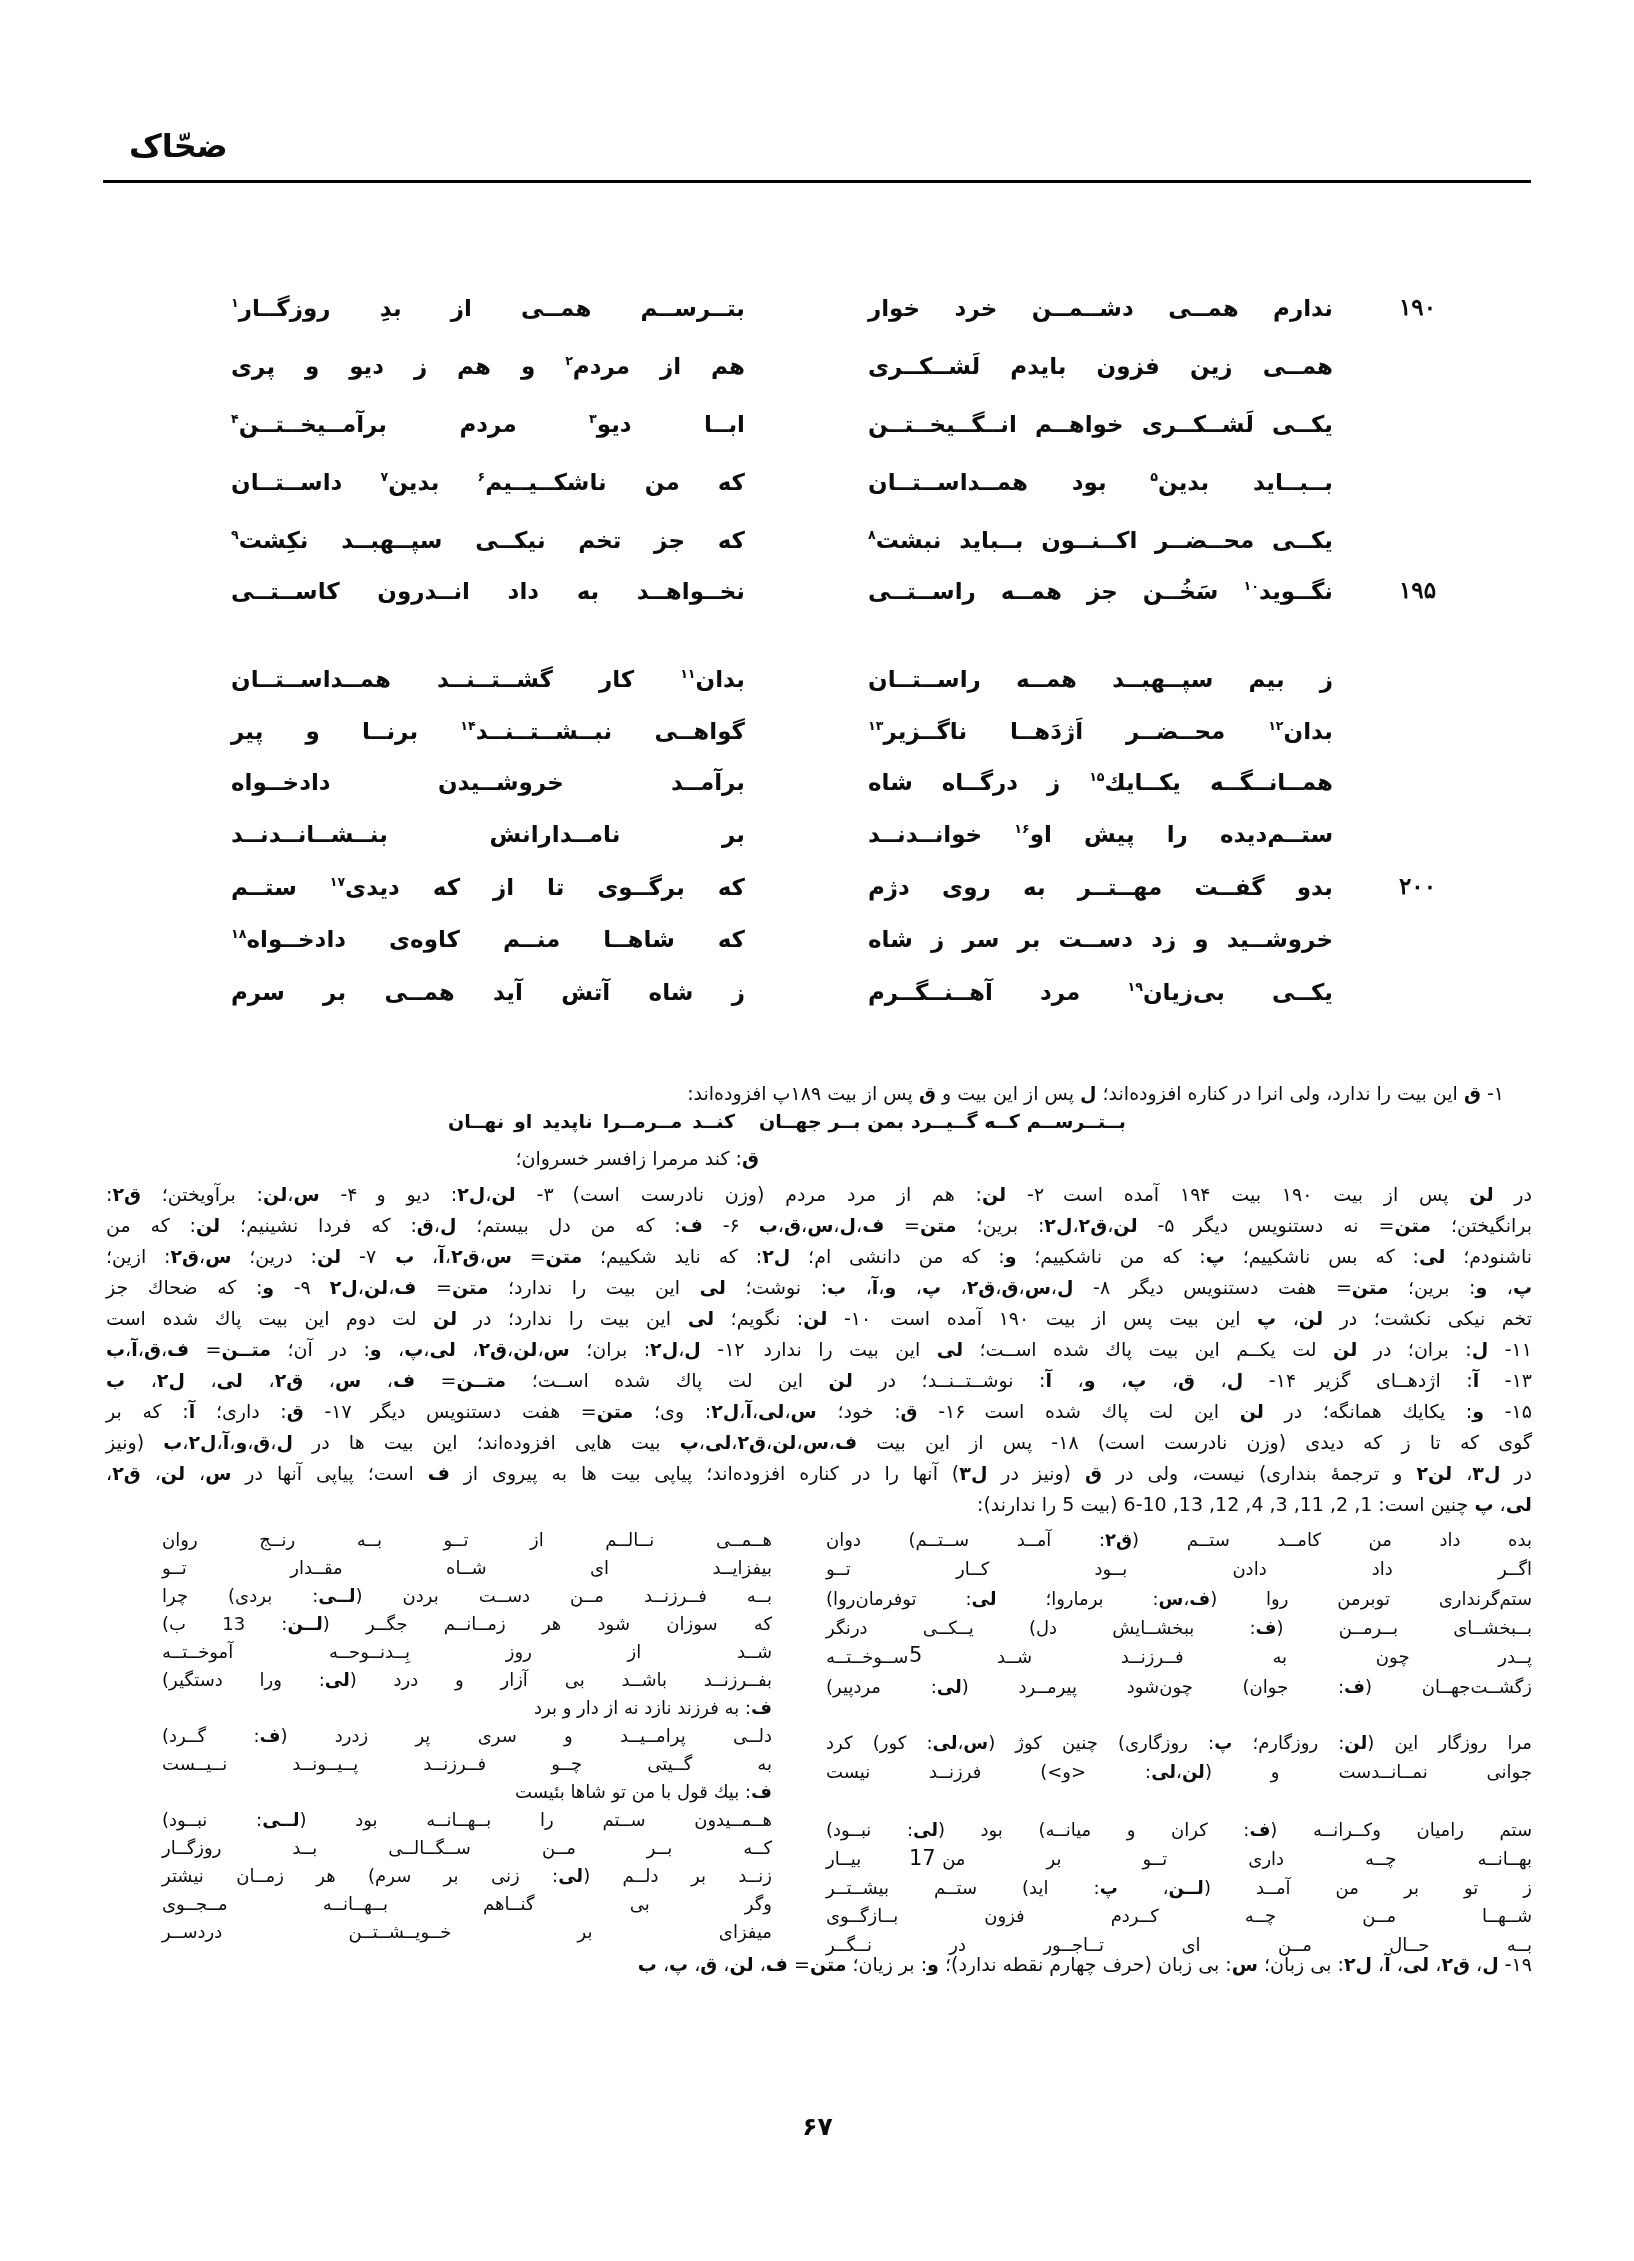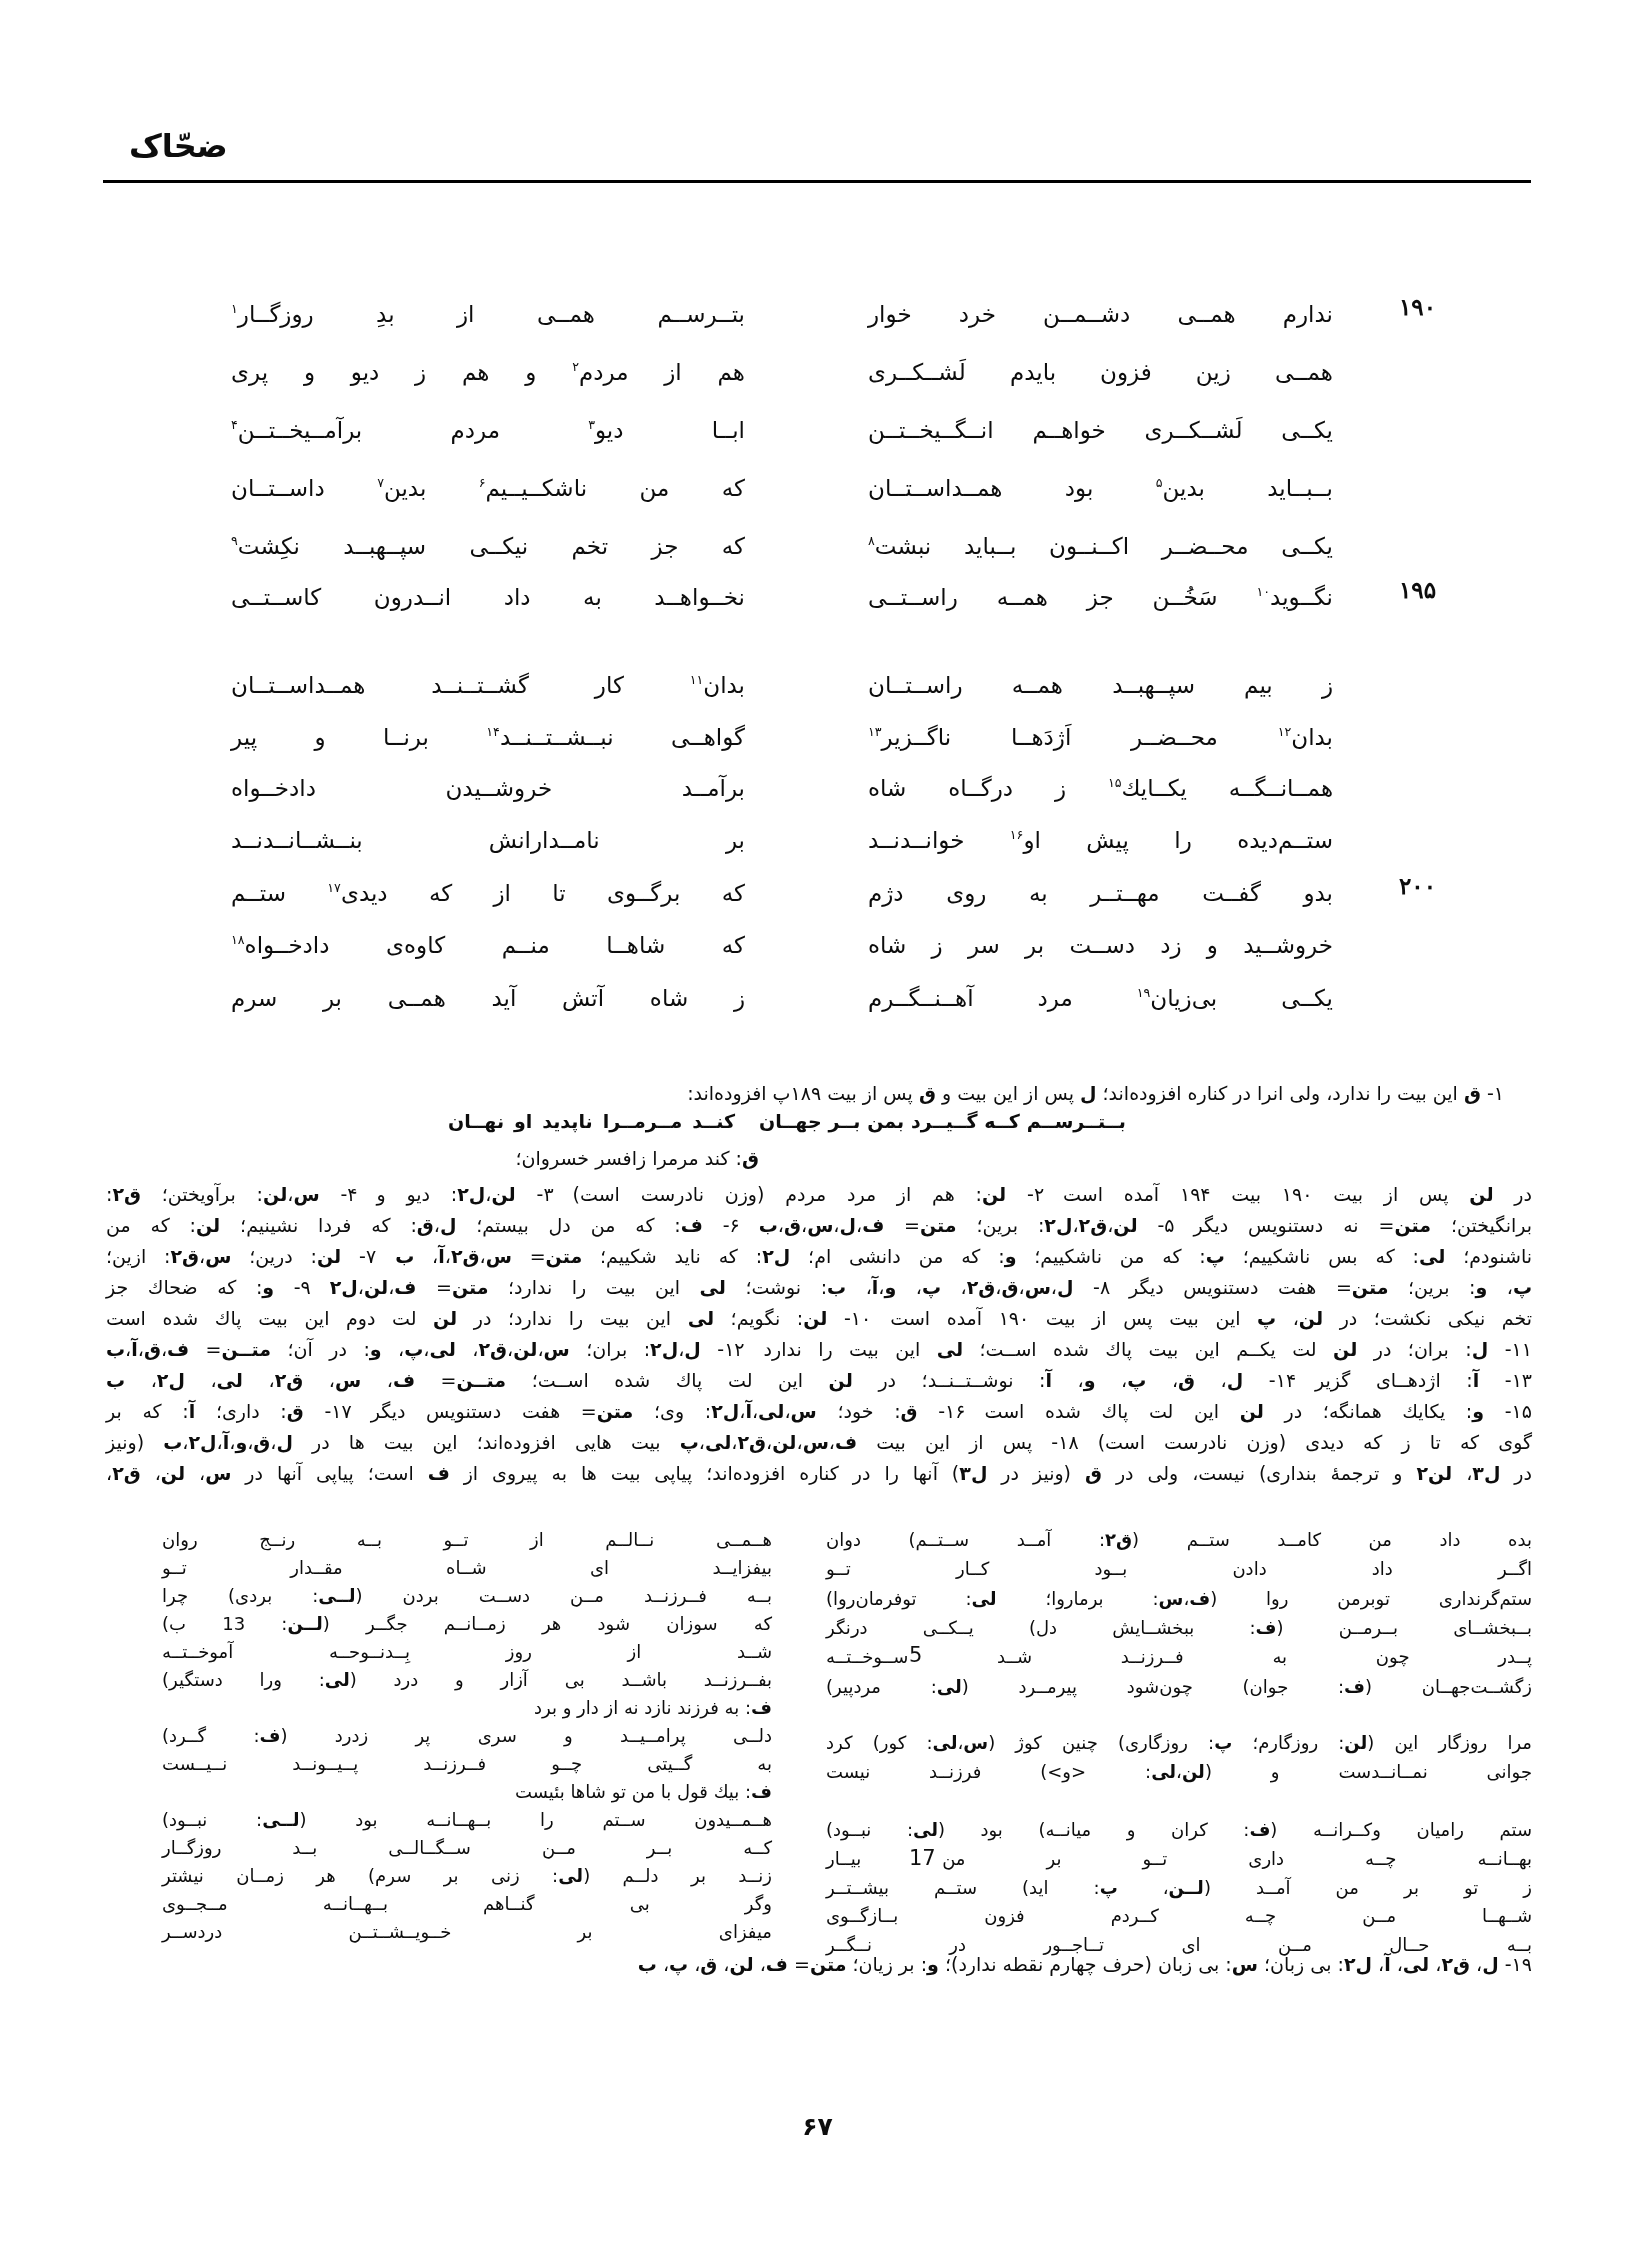--- a/index.html
+++ b/index.html
@@ -14,22 +14,22 @@
   }
   b{font-weight:bold;}
   sup{font-size:0.55em;line-height:0;vertical-align:super;}
 
   
   .title{position:absolute;top:127px;left:129px;font-size:32px;font-weight:bold;direction:rtl;}
   .rule{position:absolute;top:180px;left:103px;width:1428px;height:2.8px;background:#000;}
 
   
   .poem{position:absolute;top:294px;right:103px;width:1426px;height:783px;}
-  .hemi{position:absolute;font-size:23px;font-weight:normal;line-height:1.25;
-        text-align:justify;text-align-last:justify;margin-top:6px;}
+  .hemi{position:absolute;font-size:23px;font-weight:bold;line-height:1.25;
+        text-align:justify;text-align-last:justify;}
   .hemi.right{right:199px;width:465px;}
   .hemi.left{right:787px;width:514px;}
   .vnum{position:absolute;right:96px;width:70px;font-size:23px;font-weight:bold;
         text-align:right;font-family:Liberation Serif, serif;}
 
   
   .fn1{position:absolute;top:1074px;right:103px;width:1426px;height:105px;font-size:19px;}
   .fn1-intro{position:absolute;top:0;right:28px;width:1398px;text-align:right;margin-top:8px;}
   .fn1-verse-r{position:absolute;top:36px;right:406px;width:367px;font-weight:bold;
                text-align:justify;text-align-last:justify;font-size:19px;}
@@ -112,20 +112,21 @@
       <div class="app-line">در <b>لن</b> پس از بیت ۱۹۰ بیت ۱۹۴ آمده است  ۲- <b>لن</b>: هم از مرد مردم (وزن نادرست است)  ۳- <b>لن</b>،<b>ل۲</b>: دیو و  ۴- <b>س</b>،<b>لن</b>: برآویختن؛ <b>ق۲</b>:</div>
       <div class="app-line">برانگیختن؛ <b>متن</b>= نه دستنویس دیگر  ۵- <b>لن</b>،<b>ق۲</b>،<b>ل۲</b>: برین؛ <b>متن</b>= <b>ف</b>،<b>ل</b>،<b>س</b>،<b>ق</b>،<b>ب</b>  ۶- <b>ف</b>: که من دل بیستم؛ <b>ل</b>،<b>ق</b>: که فردا نشینیم؛ <b>لن</b>: که من</div>
       <div class="app-line">ناشنودم؛ <b>لی</b>: که بس ناشکییم؛ <b>پ</b>: که من ناشکییم؛ <b>و</b>: که من دانشی ام؛ <b>ل۲</b>: که ناید شکییم؛ <b>متن</b>= <b>س</b>،<b>ق۲</b>،<b>آ</b>، <b>ب</b>  ۷- <b>لن</b>: درین؛ <b>س</b>،<b>ق۲</b>: ازین؛</div>
       <div class="app-line"><b>پ</b>، <b>و</b>: برین؛ <b>متن</b>= هفت دستنویس دیگر  ۸- <b>ل</b>،<b>س</b>،<b>ق</b>،<b>ق۲</b>، <b>پ</b>، <b>و</b>،<b>آ</b>، <b>ب</b>: نوشت؛ <b>لی</b> این بیت را ندارد؛ <b>متن</b>= <b>ف</b>،<b>لن</b>،<b>ل۲</b>  ۹- <b>و</b>: که ضحاك جز</div>
       <div class="app-line">تخم نیکی نکشت؛ در <b>لن</b>، <b>پ</b> این بیت پس از بیت ۱۹۰ آمده است  ۱۰- <b>لن</b>: نگویم؛ <b>لی</b> این بیت را ندارد؛ در <b>لن</b> لت دوم این بیت پاك شده است</div>
       <div class="app-line">۱۱- <b>ل</b>: بران؛ در <b>لن</b> لت یکــم این بیت پاك شده اســت؛ <b>لی</b> این بیت را ندارد  ۱۲- <b>ل</b>،<b>ل۲</b>: بران؛ <b>س</b>،<b>لن</b>،<b>ق۲</b>، <b>لی</b>،<b>پ</b>، <b>و</b>: در آن؛ <b>متــن</b>= <b>ف</b>،<b>ق</b>،<b>آ</b>،<b>ب</b></div>
       <div class="app-line">۱۳- <b>آ</b>: اژدهــای گزیر  ۱۴- <b>ل</b>، <b>ق</b>، <b>پ</b>، <b>و</b>، <b>آ</b>: نوشــتــنــد؛ در <b>لن</b> این لت پاك شده اســت؛ <b>متــن</b>= <b>ف</b>، <b>س</b>، <b>ق۲</b>، <b>لی</b>، <b>ل۲</b>، <b>ب</b></div>
       <div class="app-line">۱۵- <b>و</b>: یکایك همانگه؛ در <b>لن</b> این لت پاك شده است  ۱۶- <b>ق</b>: خود؛ <b>س</b>،<b>لی</b>،<b>آ</b>،<b>ل۲</b>: وی؛ <b>متن</b>= هفت دستنویس دیگر  ۱۷- <b>ق</b>: داری؛ <b>آ</b>: که بر</div>
       <div class="app-line">گوی که تا ز که دیدی (وزن نادرست است)  ۱۸- پس از این بیت <b>ف</b>،<b>س</b>،<b>لن</b>،<b>ق۲</b>،<b>لی</b>،<b>پ</b> بیت هایی افزوده‌اند؛ این بیت ها در <b>ل</b>،<b>ق</b>،<b>و</b>،<b>آ</b>،<b>ل۲</b>،<b>ب</b> (ونیز</div>
       <div class="app-line">در <b>ل۳</b>، <b>لن۲</b> و ترجمهٔ بنداری) نیست، ولی در <b>ق</b> (ونیز در <b>ل۳</b>) آنها را در کناره افزوده‌اند؛ پیاپی بیت ها به پیروی از <b>ف</b> است؛ پیاپی آنها در <b>س</b>، <b>لن</b>، <b>ق۲</b>،</div>
+      <div class="app-line end"><b>لی</b>، <b>پ</b> چنین است: 1, 2, 11, 3, 4, 12, 13, 10-6 (بیت 5 را ندارند):</div>
     </section>
 
   <section class="added">
     <div class="added-right">
         <div class="av-line" style="top:0px">بده داد من کامــد ستــم (<b>ق۲</b>: آمــد ســتــم) دوان</div>
         <div class="av-line" style="top:29px">اگــر داد دادن بــود کــار تــو</div>
         <div class="av-line" style="top:59px">ستم‌گرنداری توبرمن روا (<b>ف</b>،<b>س</b>: برماروا؛ <b>لی</b>: توفرمان‌روا)</div>
         <div class="av-line" style="top:88px">بــبخشــای بــرمــن (<b>ف</b>: ببخشــایش دل) یــکــی درنگر</div>
         <div class="av-line" style="top:117px">پــدر چون به فــرزنــد شــد ســوخــتــه</div>
         <div class="av-line" style="top:147px">زگشــت‌جهــان (<b>ف</b>: جوان) چون‌شود پیرمــرد (<b>لی</b>: مردپیر)</div>

